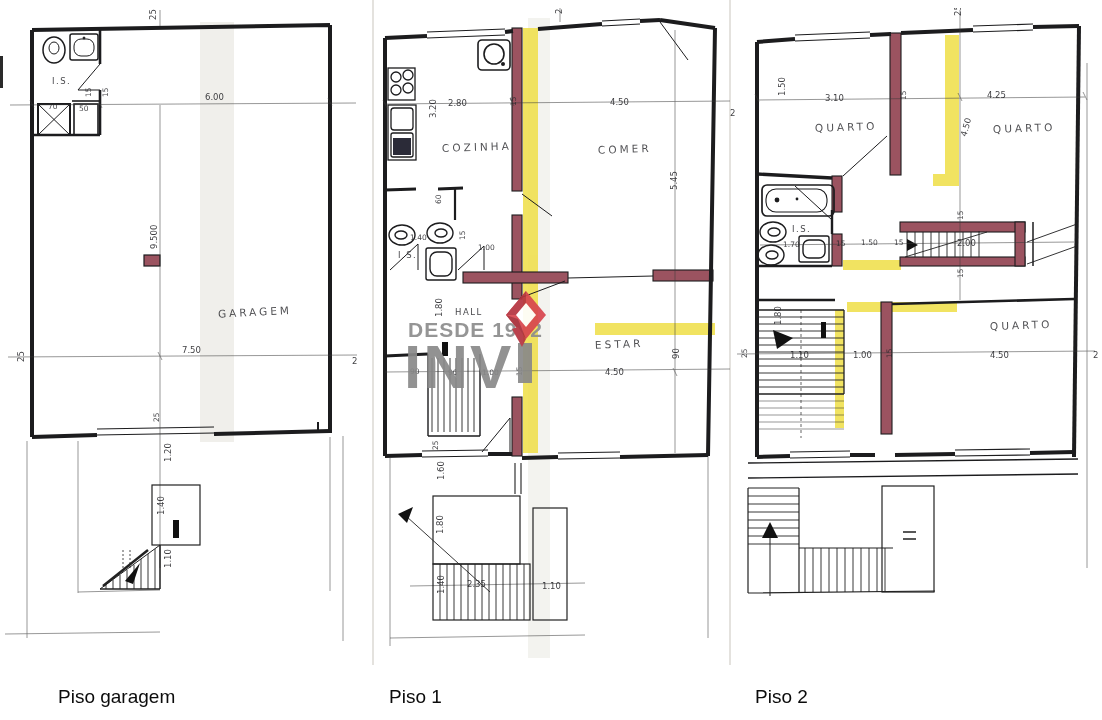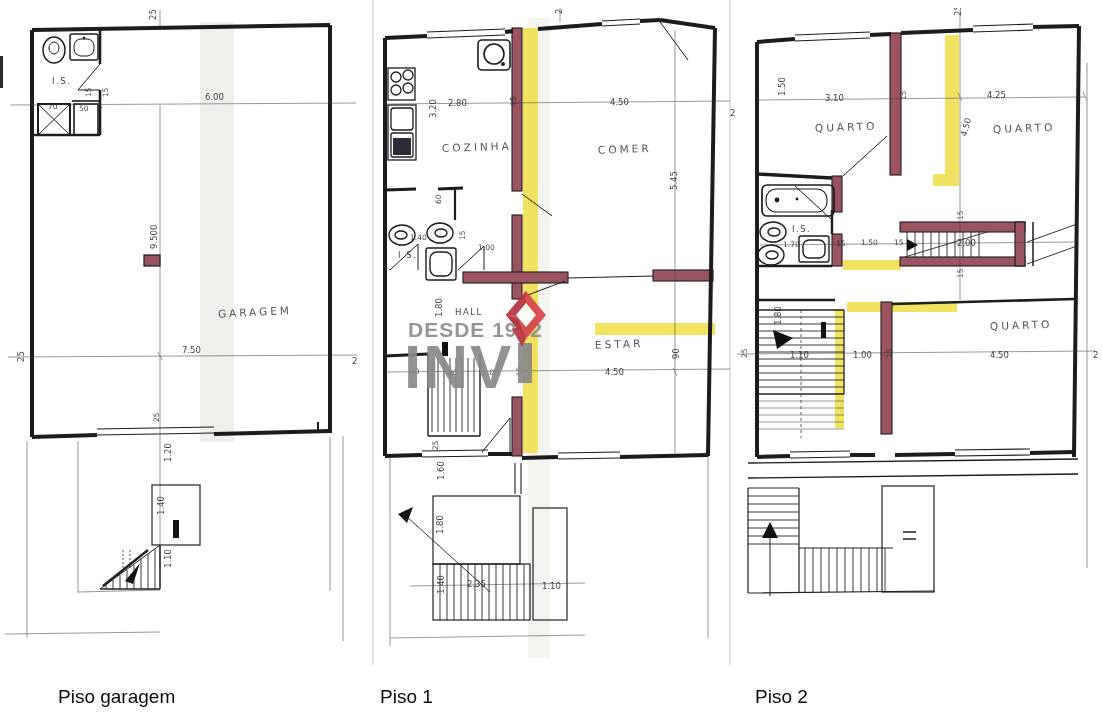--- a/index.html
+++ b/index.html
@@ -346,16 +346,16 @@
         <polygon points="22,2 2,26 12,26 22,14" fill="#b5333e"></polygon>
         <polygon points="2,26 22,50 14,30" fill="#a82c37"></polygon>
         <polygon points="22,14 32,26 22,38 12,26" fill="#ffffff"></polygon>
         <polygon points="8,40 18,58 22,50 14,38" fill="#b5333e"></polygon>
       </svg>
     </span>
   </div>
 </div>
 
 <div class="caption" style="left:42px;margin-left:16px;">Piso garagem</div>
-<div class="caption" style="left:380px;">Piso 1</div>
+<div class="caption" style="left:389px;">Piso 1</div>
 <div class="caption" style="left:755px;">Piso 2</div>
 
 </div>
 
 </body></html>

